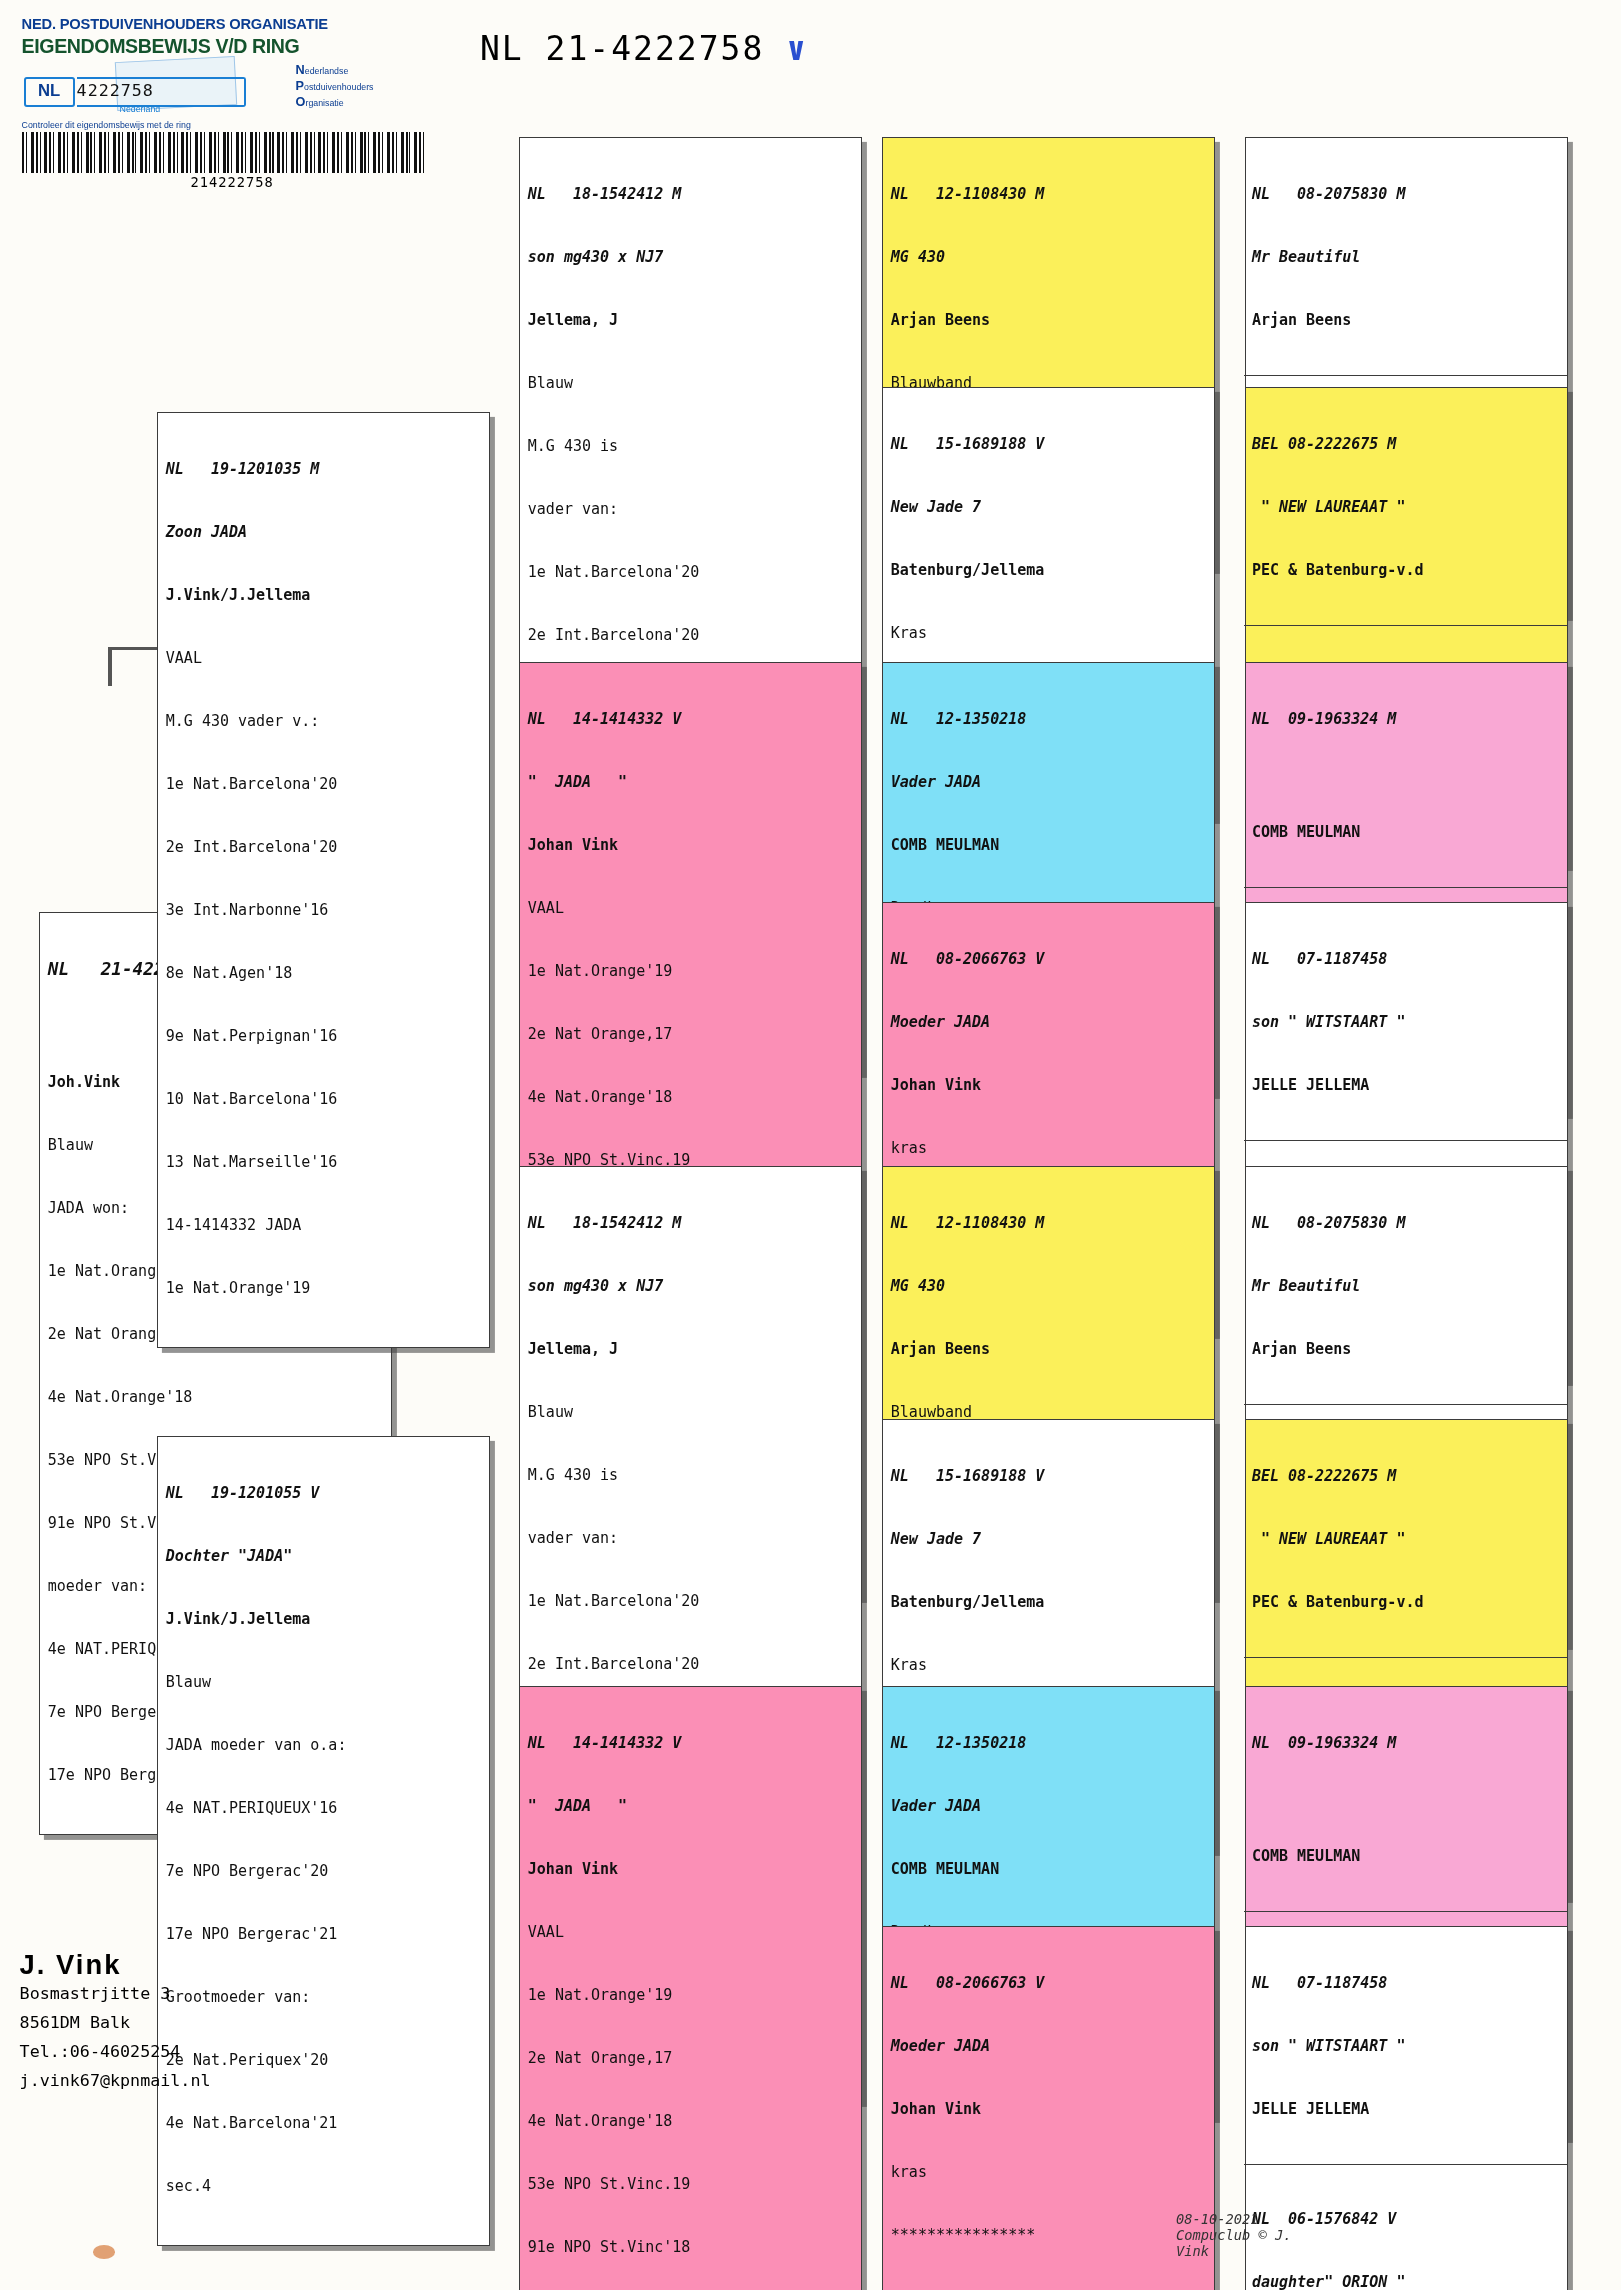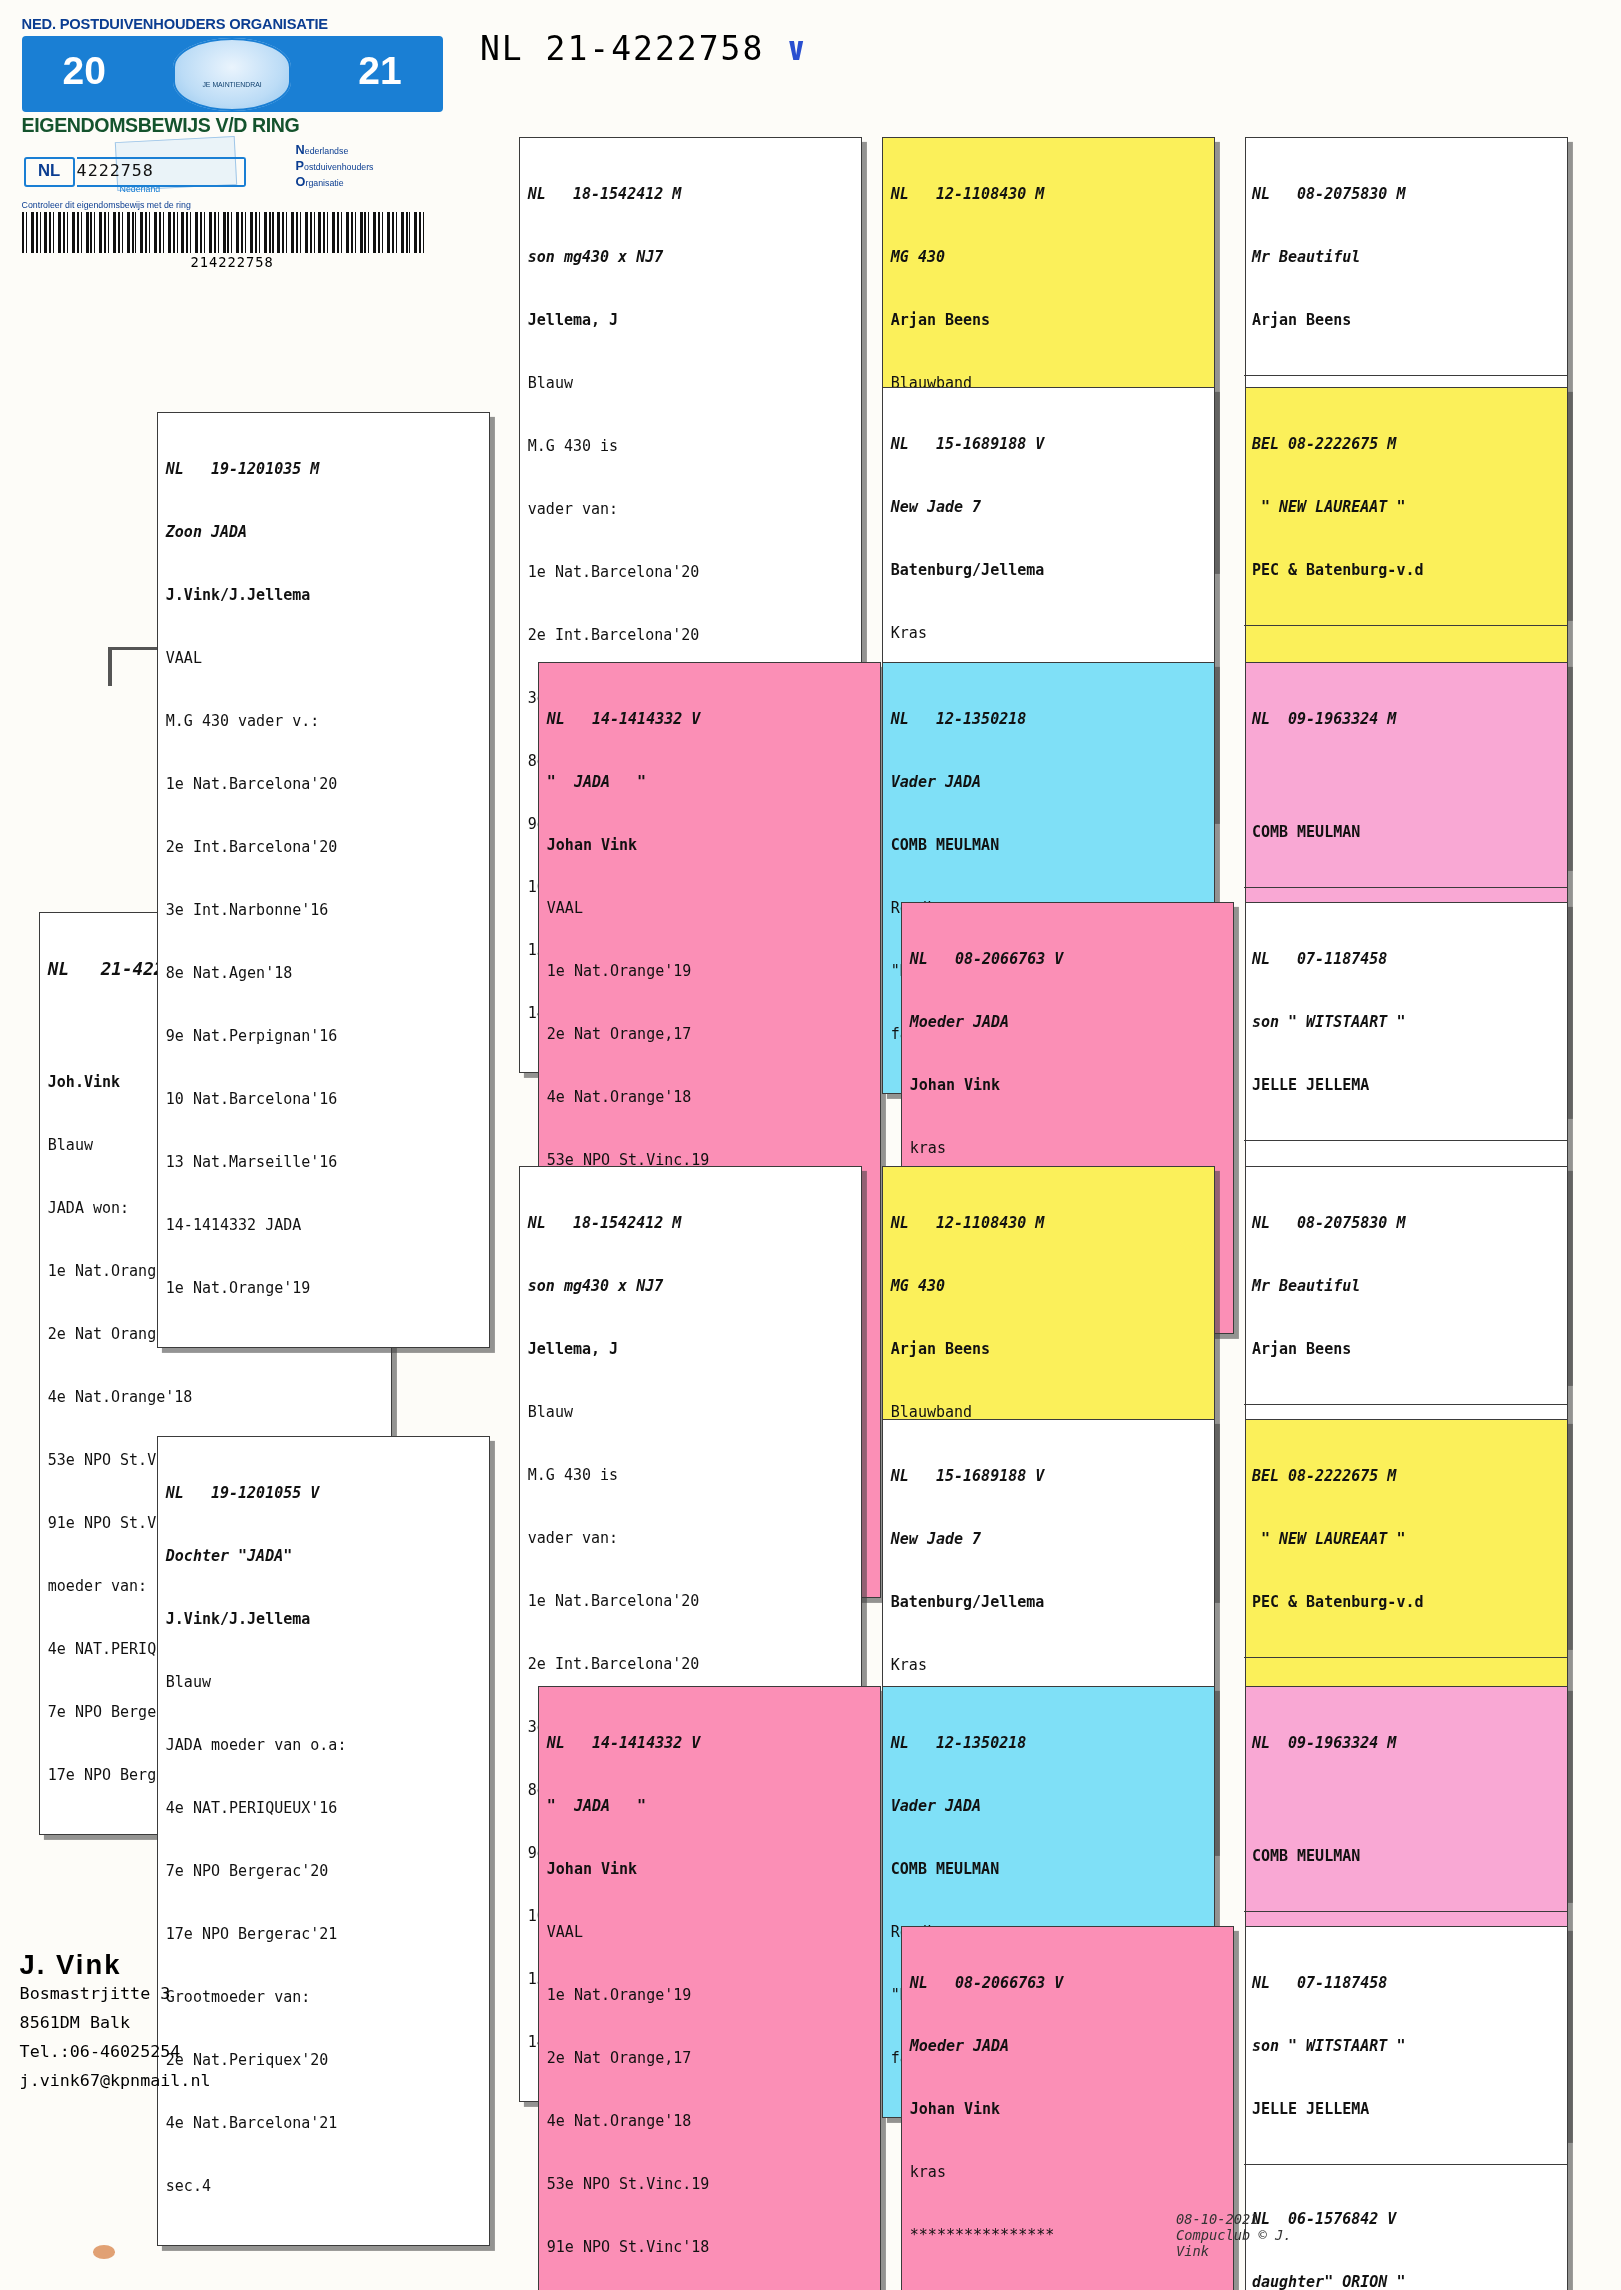--- a/index.html
+++ b/index.html
@@ -88,21 +88,21 @@
     font-size:15px;
     line-height:21px;
     color:#111;
     white-space:pre;
   }
   .card .l{display:block;}
   .b{font-weight:bold;}
   .bi{font-weight:bold;font-style:italic;}
   .bg-white{background:#ffffff;}
   .bg-yellow{background:#fbf05a;}
-  .bg-pink{background:#fb8fb6;margin-left:19px;}
+  .bg-pink{background:#fb8fb6;}
   .bg-cyan{background:#7fe0f7;}
   .bg-green{background:#f9a8d4;}
   .sep{border-top:1px solid #3b3b3b;margin:2px -7.8px 2px -7.8px;}
 
   
   .ln{position:absolute;background:#555;}
 
   
   .addr{position:absolute;left:19.6px;top:1950px;font-size:16.7px;line-height:29px;}
   .addr .nm{font-family:"Liberation Sans", sans-serif;font-weight:bold;font-size:27.4px;letter-spacing:2px;}
@@ -111,26 +111,20 @@
   .toptitle{position:absolute;left:480px;top:29px;font-size:33px;letter-spacing:2px;}
   .smudge{position:absolute;left:93px;top:2245px;width:21.6px;height:13.7px;background:#d98a52;border-radius:50%;opacity:.8;}
 </style>
 </head>
 <body>
 
 <div class="page">
 
   <div class="cert">
     <div class="cert-title">NED. POSTDUIVENHOUDERS ORGANISATIE</div>
-    <div class="cert-band">
-      <div class="crest"></div>
-      <div class="crest-txt">JE MAINTIENDRAI</div>
-      <div class="yr l">20</div>
-      <div class="yr r">21</div>
-    </div>
     <div class="cert-sub">EIGENDOMSBEWIJS V/D RING</div>
     <div class="cert-rowbox">
       <div class="cert-stamp"></div>
       <div class="cert-nl">NL</div>
       <div class="cert-num">4222758</div>
       <div class="cert-flag">Nederland</div>
       <div class="cert-legend">
         <div><b>N</b><span>ederlandse</span></div>
         <div><b>P</b><span>ostduivenhouders</span></div>
         <div><b>O</b><span>rganisatie</span></div>

